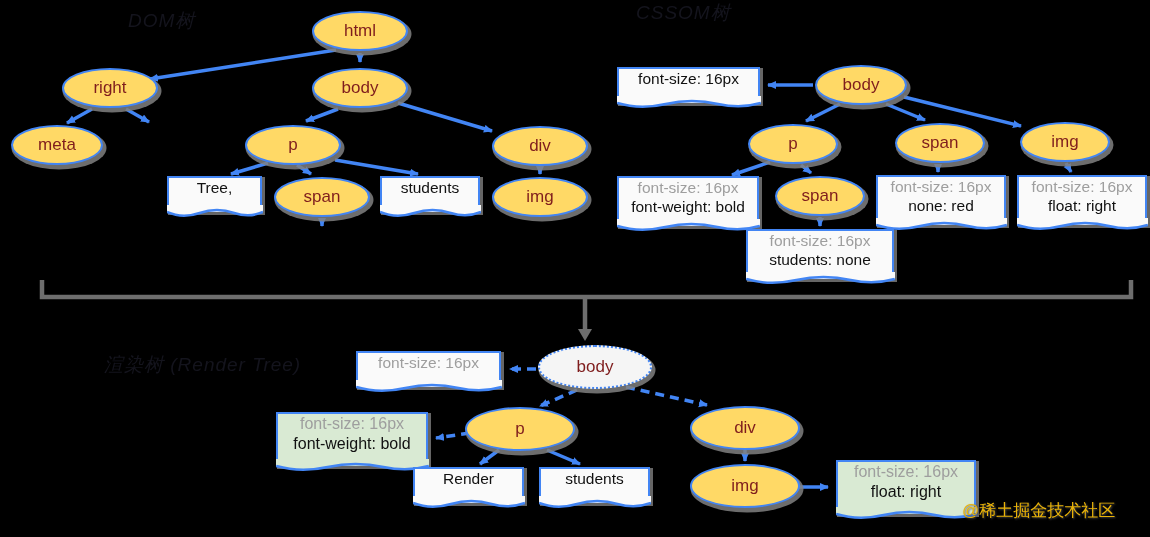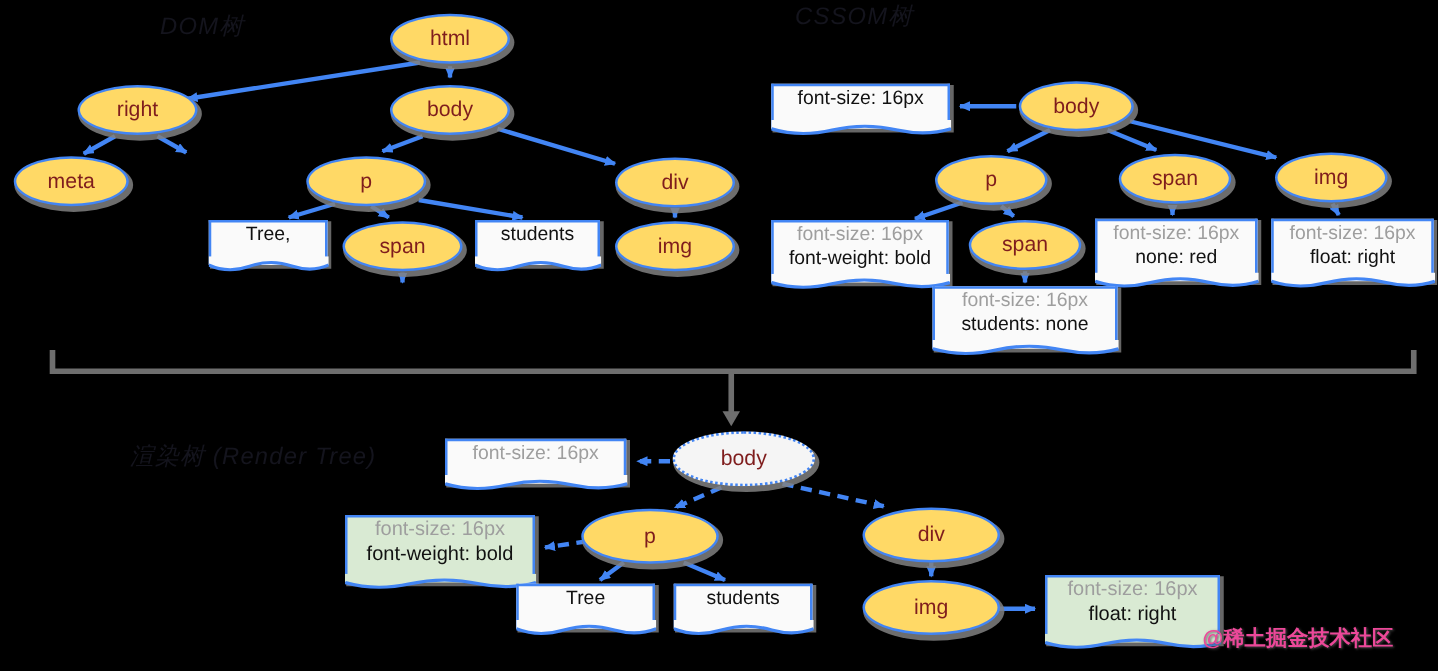--- a/index.html
+++ b/index.html
@@ -30,21 +30,21 @@
   .note svg.wave .wfill { fill:#FAFAFA; }
   .note.green svg.wave .wfill { fill:#D9EAD3; }
   .note svg.wave .wline { stroke:#4285F4; stroke-width:2.5; fill:none; }
 
   .scribble {
     position:absolute; z-index:3; color:#14141d; font-style:italic;
     font-size:19px; letter-spacing:1px; white-space:nowrap;
   }
   #watermark {
     position:absolute; z-index:4; left:962px; top:499px;
-    color:#ec4899; font-size:17px; font-weight:bold; white-space:nowrap;
+    color:#eab308; font-size:17px; font-weight:normal; white-space:nowrap;
     text-shadow:1px 1px 2px rgba(80,80,80,0.9);
   }
 </style>
 </head>
 <body>
 
 <div id="stage">
 
   <svg id="edges" viewBox="0 0 1150 537">
     <defs>
@@ -187,21 +187,21 @@
 
   <div class="note green" style="left:276px; top:412px; width:152px; height:54px; font-size:16px;">
     <span class="muted">font-size: 16px</span>
     <span>font-weight: bold</span>
   <svg class="wave" viewBox="0 0 100 14" preserveAspectRatio="none">
         <path class="wfill" d="M0,0 H100 V7 Q86,13 70,8 Q52,2 34,8 Q16,14 0,7 Z"></path>
         <path class="wline" d="M0,7 Q16,14 34,8 Q52,2 70,8 Q86,13 100,7"></path>
       </svg>
     </div>
   <div class="note" style="left:413px; top:467px; width:111px; height:36px;">
-    <span>Tree</span>
+    <span>Render</span>
   <svg class="wave" viewBox="0 0 100 14" preserveAspectRatio="none">
         <path class="wfill" d="M0,0 H100 V7 Q86,13 70,8 Q52,2 34,8 Q16,14 0,7 Z"></path>
         <path class="wline" d="M0,7 Q16,14 34,8 Q52,2 70,8 Q86,13 100,7"></path>
       </svg>
     </div>
   <div class="note" style="left:539px; top:467px; width:111px; height:36px;">
     <span>students</span>
   <svg class="wave" viewBox="0 0 100 14" preserveAspectRatio="none">
         <path class="wfill" d="M0,0 H100 V7 Q86,13 70,8 Q52,2 34,8 Q16,14 0,7 Z"></path>
         <path class="wline" d="M0,7 Q16,14 34,8 Q52,2 70,8 Q86,13 100,7"></path>

